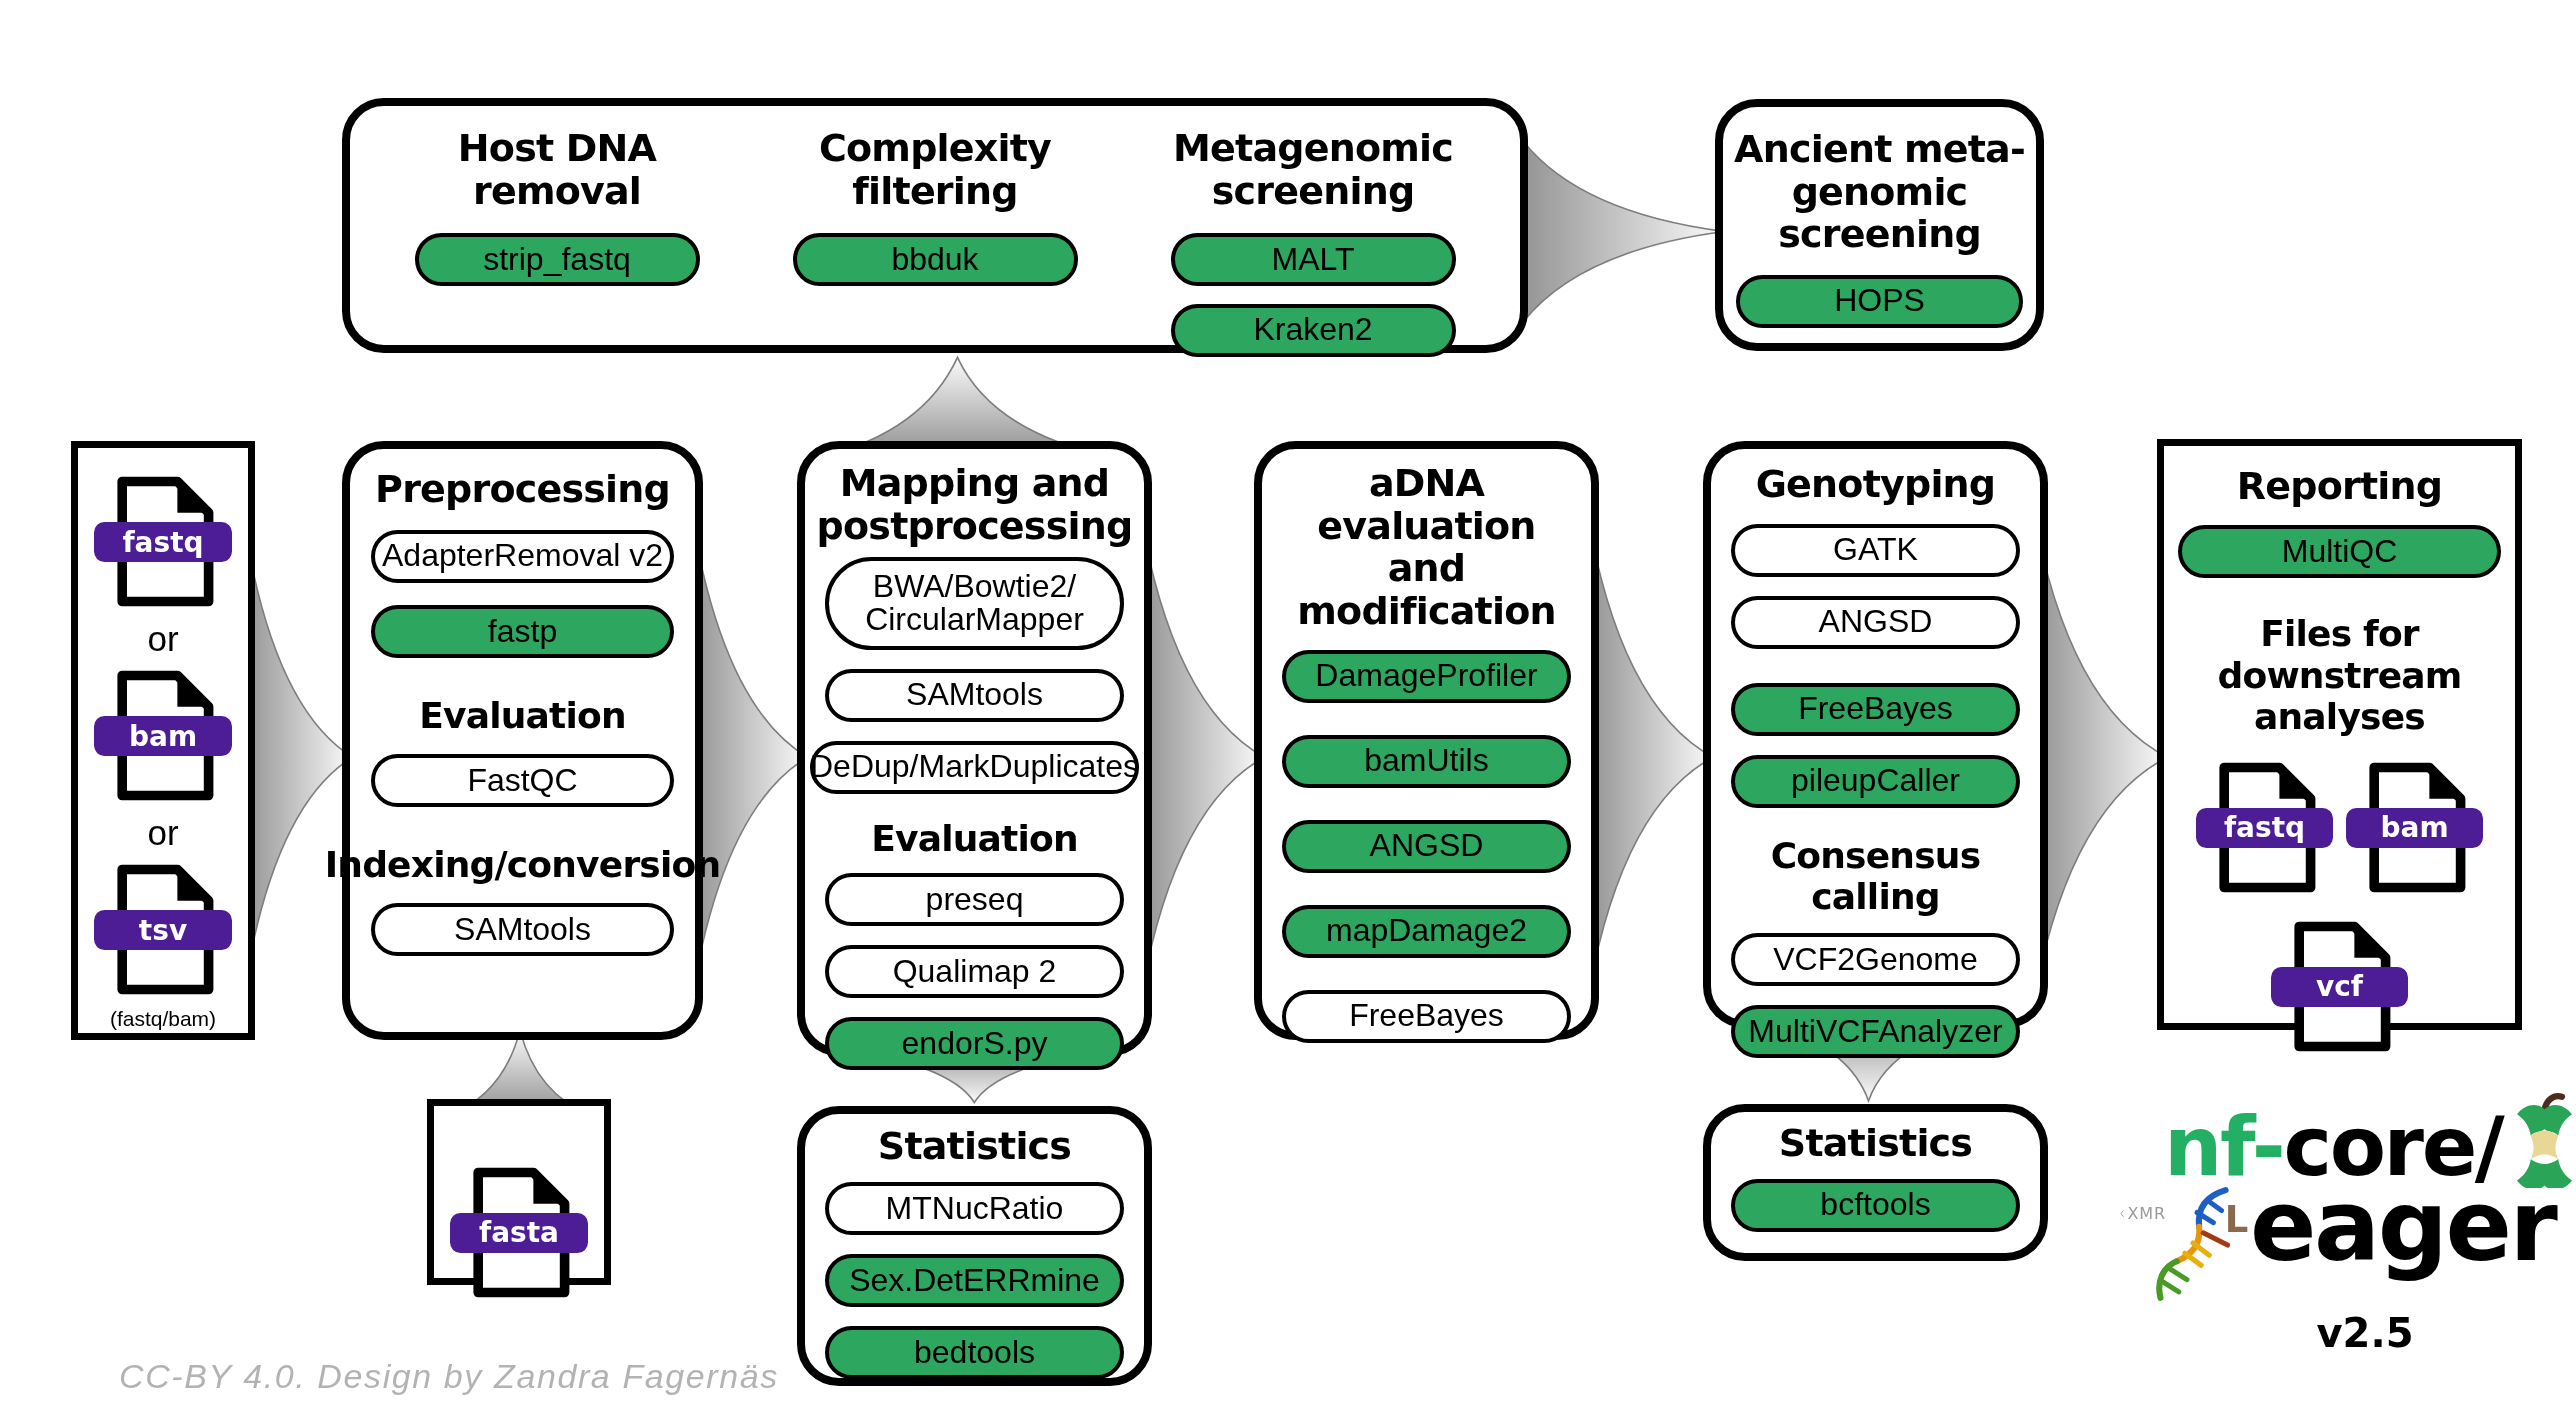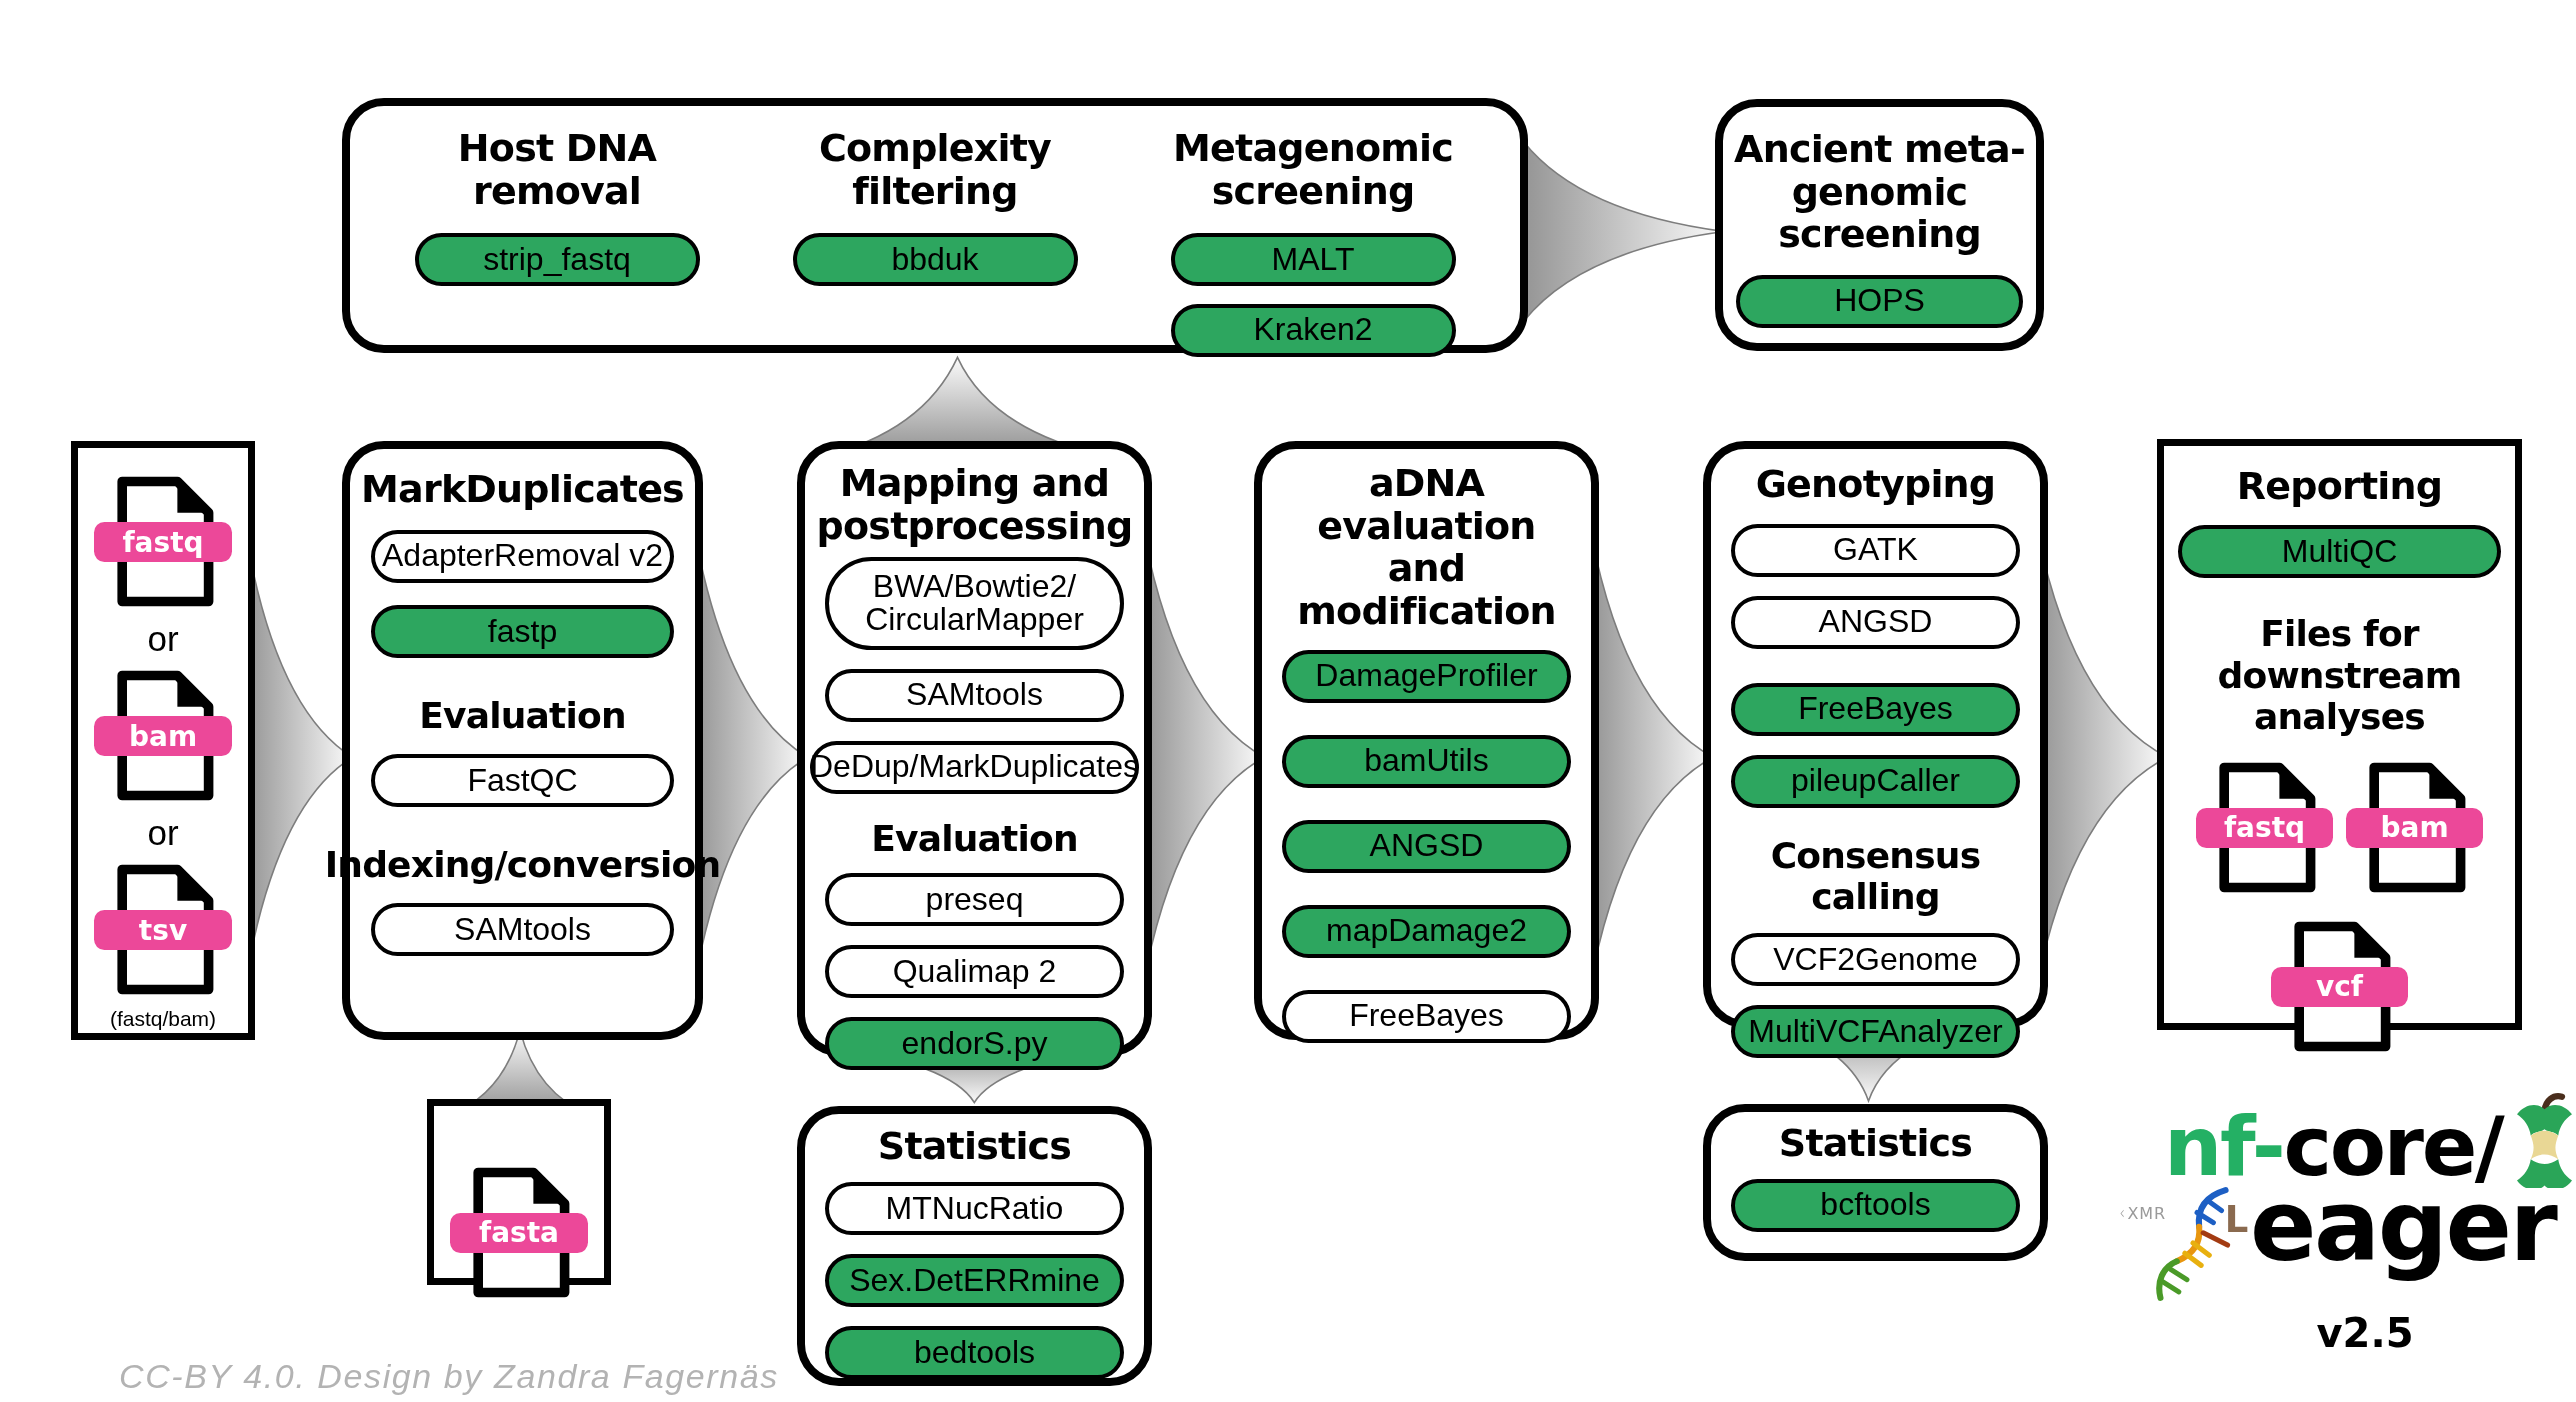--- a/index.html
+++ b/index.html
@@ -31,21 +31,21 @@
   .pill.w356{ width:285px; }
 
   .hrow{ display:flex; flex-direction:row; }
 
   .or{ font-family:"Liberation Sans", sans-serif; font-size:35px; }
   .note{ font-family:"Liberation Sans", sans-serif; font-size:21px; }
 
   .file{ position:relative; width:120px; height:135px; flex:none; }
   .file svg{ position:absolute; left:0; top:0; width:100%; height:100%; }
   .band{ position:absolute; left:-8.8px; right:-8.8px; top:48px; height:40px;
-         background:#ec4899; border-radius:10.4px; color:#fff; font-weight:bold;
+         background:#4c1d95; border-radius:10.4px; color:#fff; font-weight:bold;
          font-size:28px; display:flex; align-items:center; justify-content:center; }
 
   .credit{ position:absolute; left:119px; top:1357px; z-index:2;
            font-family:"Liberation Sans", sans-serif; font-style:italic;
            font-size:34px; color:#b3b3b3; letter-spacing:1.6px; }
 
   .logo{ position:absolute; left:2122px; top:1104px; width:449px; z-index:2; }
   .logo-line1{ display:flex; align-items:flex-start; padding-left:42px; }
   .brand{ font-weight:bold; font-size:82px; letter-spacing:-2.4px; line-height:1.05; }
   .brand-green{ color:#24b064; }
@@ -147,21 +147,21 @@
           <path d="M62,5 l26,26 h-26 z" fill="#000"></path>
         </svg>
       <div class="band">tsv</div>
     </div>
     <div class="note">(fastq/bam)</div>
   </div>
 </div>
 
 <div class="box rounded" style="left:342px; top:441px; width:361px; height:599px;">
   <div class="vstack" style="padding-top:19px;">
-    <div class="box-title">MarkDuplicates</div>
+    <div class="box-title">Preprocessing</div>
     <div class="pill mt24">AdapterRemoval v2</div>
     <div class="pill green mt28">fastp</div>
     <div class="heading mt46">Evaluation</div>
     <div class="pill mt22">FastQC</div>
     <div class="heading mt46">Indexing/conversion</div>
     <div class="pill mt22">SAMtools</div>
   </div>
 </div>
 
 <div class="box rounded" style="left:797px; top:441px; width:355px; height:615px;">

